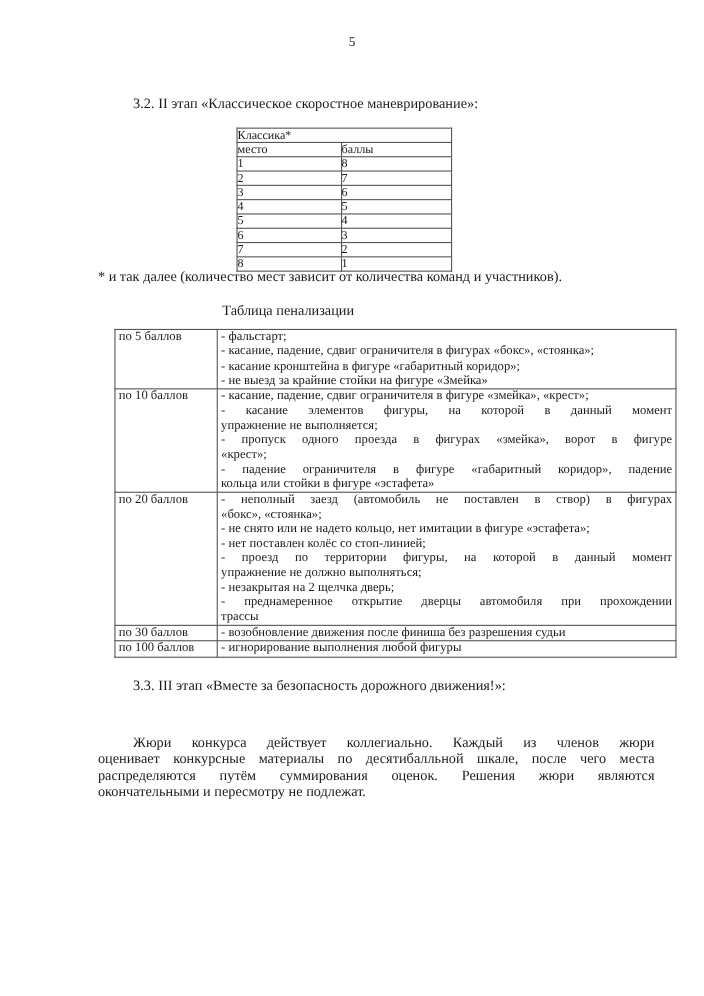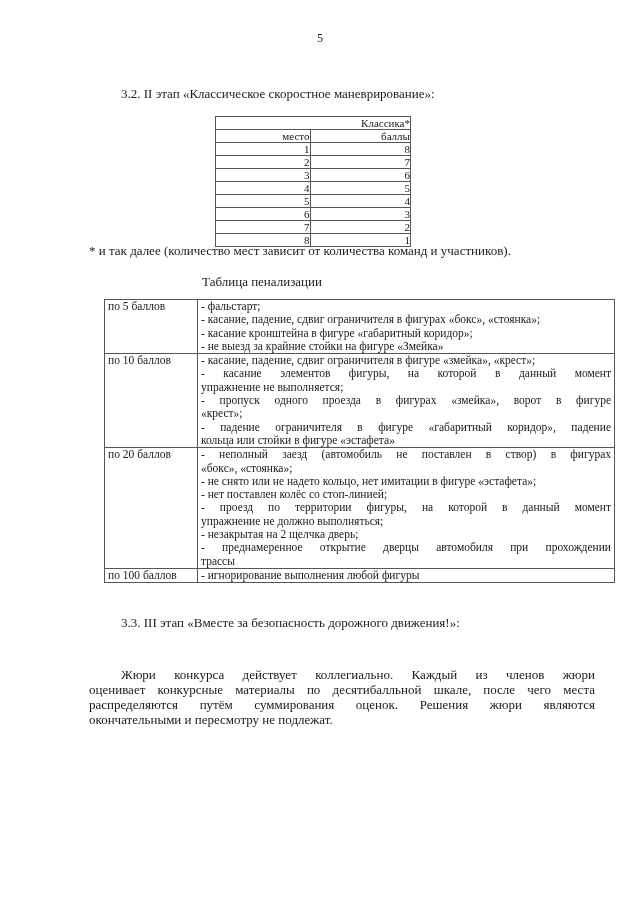--- a/index.html
+++ b/index.html
@@ -20,21 +20,21 @@
   .para .line.last { text-align-last: left; }
   .indent { padding-left: 32px; margin-top: 36px; }
   .heading-line { position: absolute; left: 121px; font-size: 13px; line-height: 15px; white-space: nowrap; }
 
   
   table.classic {
     position: absolute; left: 215px; top: 116px; width: 196px;
     border-collapse: collapse; font-size: 11px; line-height: 12px;
   }
   table.classic td {
-    border: 1px solid #555; text-align: right; padding: 0; height: 12px;
+    border: 1px solid #555; text-align: left; padding: 0; height: 12px;
   }
   .footnote {
     position: absolute; left: 89px; top: 243px; font-size: 13px; line-height: 15px; white-space: nowrap;
   }
   .penalty-title {
     position: absolute; top: 274px; left: 0; width: 524px; text-align: center; font-size: 13px;
   }
   table.penalty {
     position: absolute; left: 79px; top: 299px; width: 511px;
     border-collapse: collapse; font-size: 11.5px; line-height: 13.3px; margin-left: 25px;
@@ -164,20 +164,28 @@
       <span class="item">
             <span class="ln end">- незакрытая на 2 щелчка дверь;</span>
           </span>
       <span class="item">
             <span class="ln">- преднамеренное открытие дверцы автомобиля при прохождении</span>
             <span class="ln end">трассы</span>
           </span>
     </td>
   </tr>
   <tr>
+    <td class="amount">по 30 баллов</td>
+    <td>
+      <span class="item">
+            <span class="ln end">- возобновление движения после финиша без разрешения судьи</span>
+          </span>
+    </td>
+  </tr>
+  <tr>
     <td class="amount">по 100 баллов</td>
     <td>
       <span class="item">
             <span class="ln end">- игнорирование выполнения любой фигуры</span>
           </span>
     </td>
   </tr>
 </tbody>
   </table>
 

